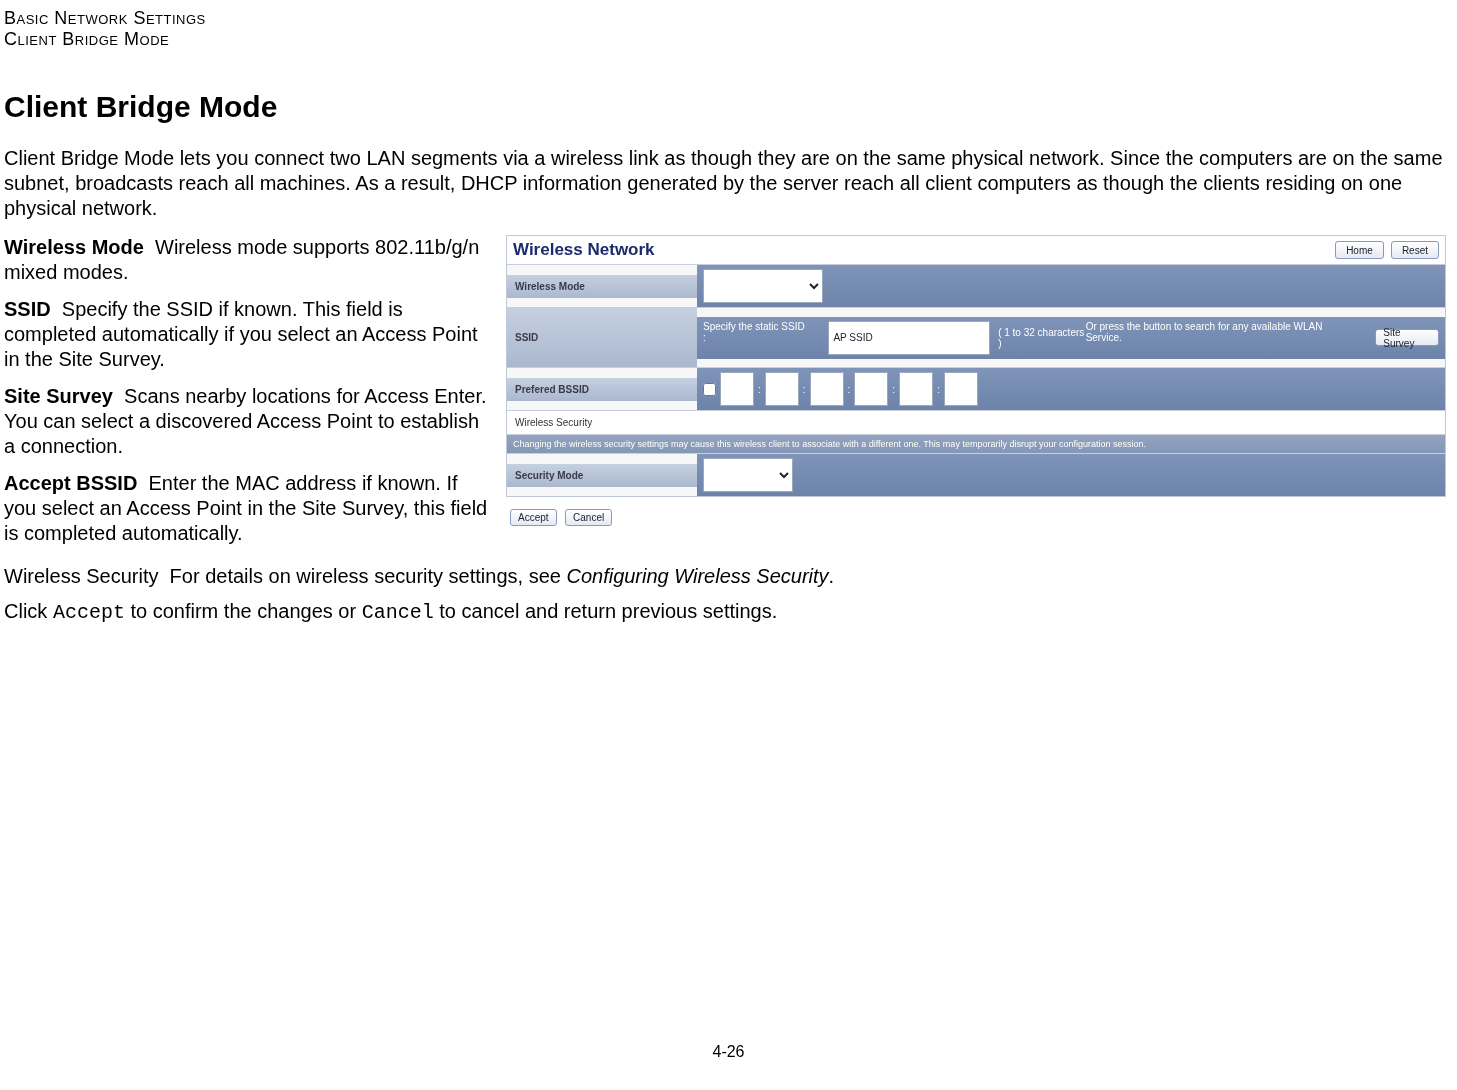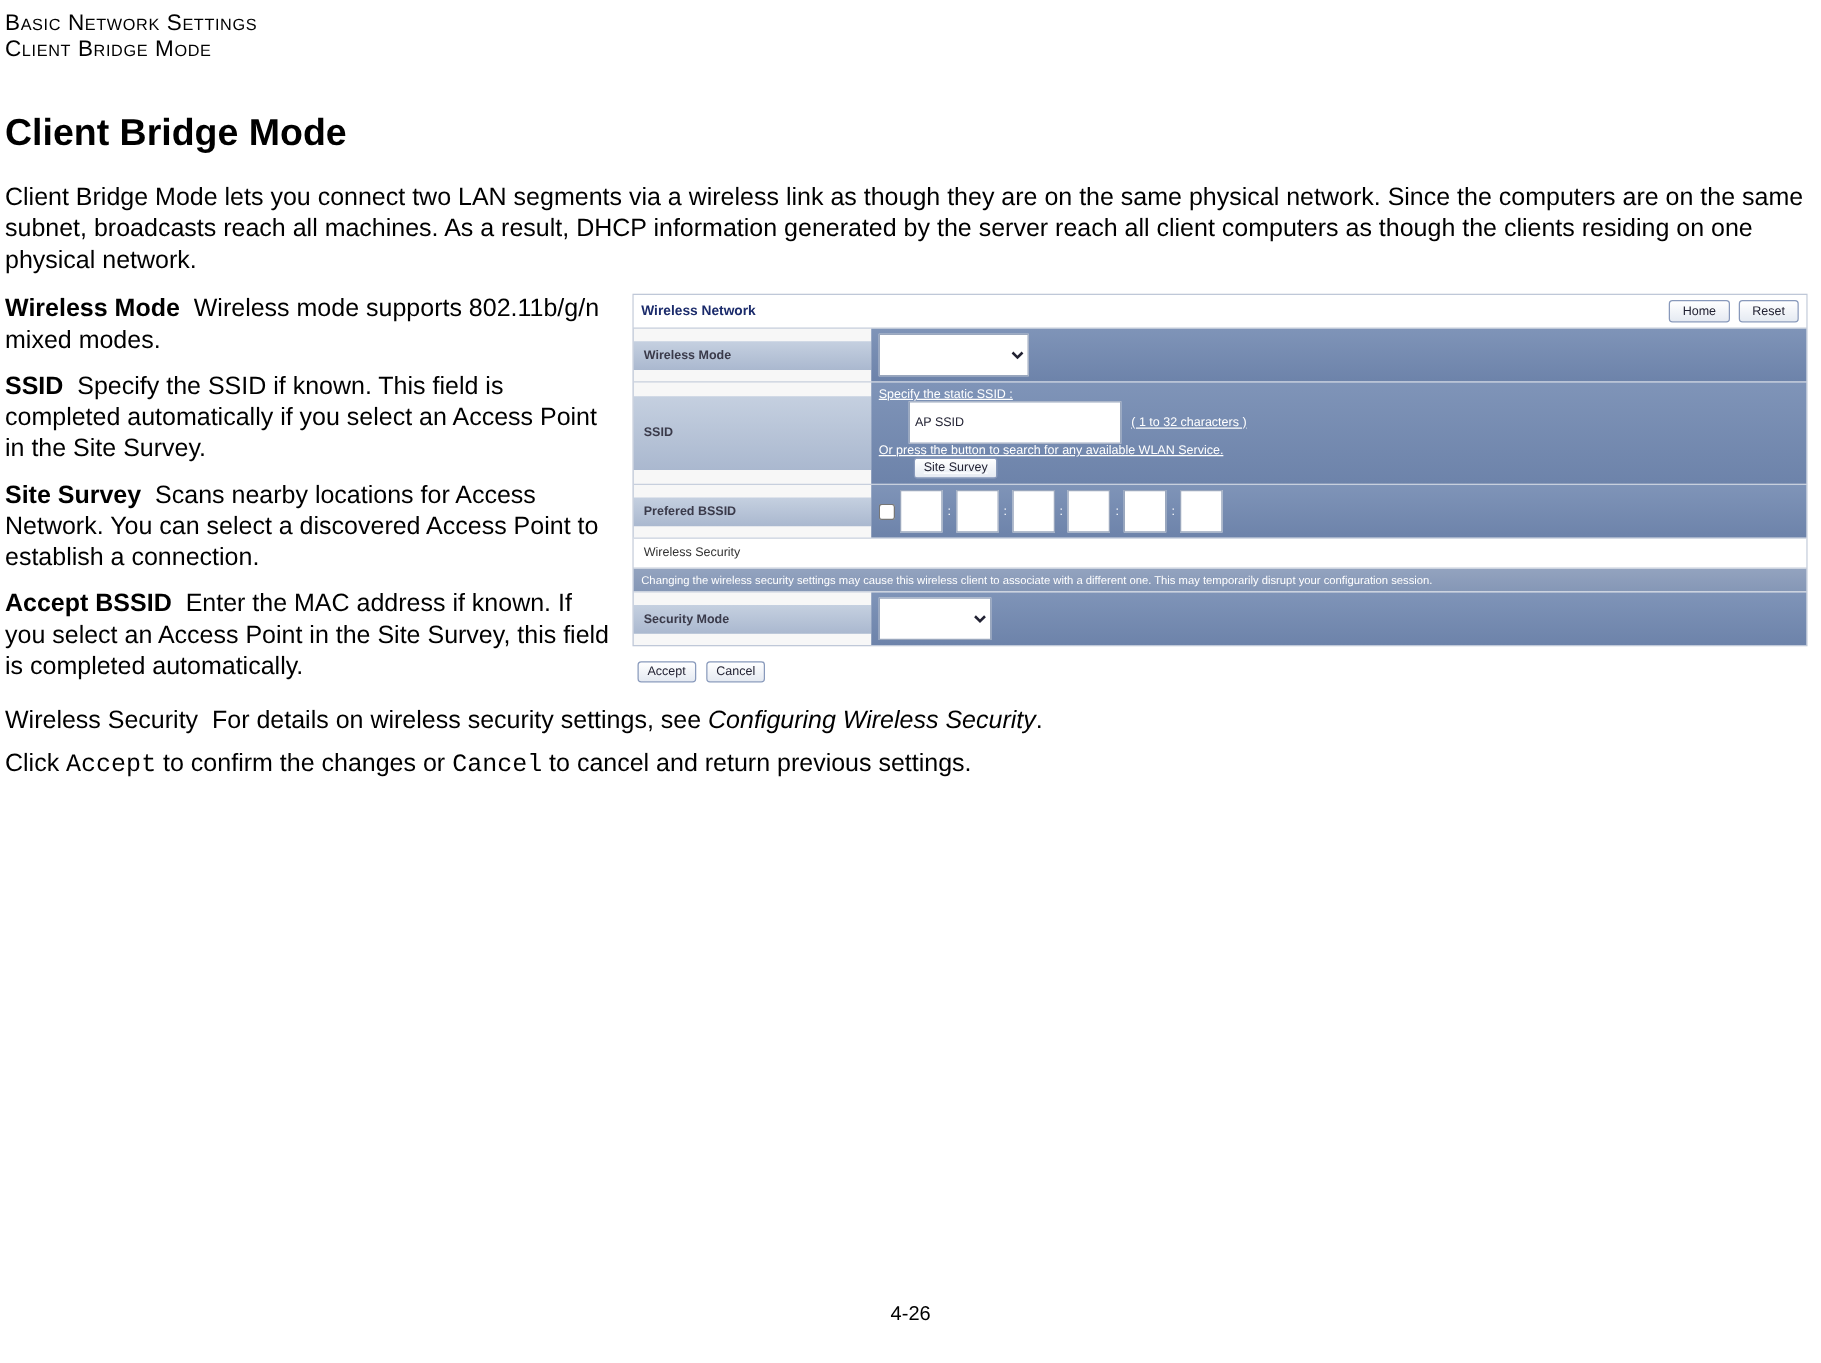--- a/index.html
+++ b/index.html
@@ -59,21 +59,21 @@
     .shot-header {
       display: flex;
       justify-content: space-between;
       align-items: center;
       background: #fff;
       padding: 4px 6px;
     }
     .shot-header .ttl {
       font-weight: 700;
       color: #1b2b6b;
-      font-size: 11px;
+      font-size: 17px;
     }
     .btn {
       display: inline-flex;
       align-items: center;
       justify-content: center;
       height: 18px;
       padding: 0 10px;
       border: 1px solid #8899bb;
       border-radius: 3px;
       background: linear-gradient(#fff,#e5eaf2);
@@ -144,21 +144,21 @@
     }
     .mono { font-family: "Courier New", monospace; }
     .page-number {
       position: absolute;
       bottom: 29px;
       left: 0; right: 0;
       text-align: center;
       font-size: 16px;
     }
     .em { font-style: italic; text-align: right; }
-    .ssid-block { display:flex; flex-direction:column; gap:0; width:100%;text-decoration:underline;}
+    .ssid-block { display:flex; flex-direction:row; gap:0; width:100%;}
   </style>
 </head>
 <body>
 
 <div class="top-bar">
   <div>Basic Network Settings</div>
   <div>Client Bridge Mode</div>
 </div>
 
 <h1 class="page-title">Client Bridge Mode</h1>
@@ -167,21 +167,21 @@
 
 <div class="content-row">
   <div class="left-col">
     <p>
       <span class="term">Wireless Mode</span>&nbsp;&nbsp;<span>Wireless mode supports 802.11b/g/n mixed modes.</span>
     </p>
     <p>
       <span class="term">SSID</span>&nbsp;&nbsp;<span>Specify the SSID if known. This field is completed automatically if you select an Access Point in the Site Survey.</span>
     </p>
     <p>
-      <span class="term">Site Survey</span>&nbsp;&nbsp;<span>Scans nearby locations for Access Network. You can select a discovered Access Point to establish a connection.</span>
+      <span class="term">Site Survey</span>&nbsp;&nbsp;<span>Scans nearby locations for Access Enter. You can select a discovered Access Point to establish a connection.</span>
     </p>
     <p>
       <span class="term">Accept BSSID</span>&nbsp;&nbsp;<span>Enter the MAC address if known. If you select an Access Point in the Site Survey, this field is completed automatically.</span>
     </p>
   </div>
 
   <div class="right-col">
     <div class="shot">
       <div class="shot-header">
         <span class="ttl">Wireless Network</span>

